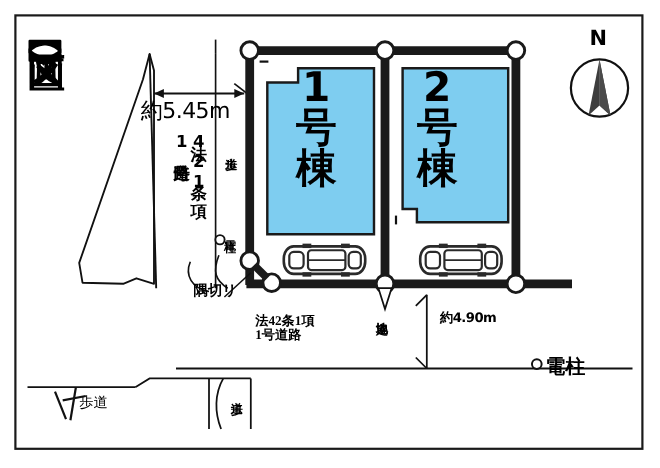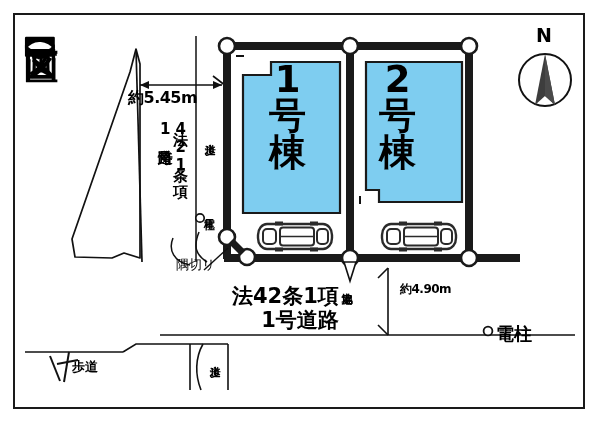--- a/index.html
+++ b/index.html
@@ -43,22 +43,22 @@
   #title{
     left:24px; top:26px;
     font-size:34px;
     font-weight:700;
     letter-spacing:-1px;
     font-family:"DejaVu Sans","Liberation Sans",sans-serif;
   }
   
   #dim-top{
     left:128px; top:90px;
-    font-size:16px;
-    font-weight:700;
+    font-size:20px;
+    font-weight:400;
     letter-spacing:-0.5px;
   }
   #dim-right{
     left:400px; top:283px;
     font-size:12px;
     font-weight:600;
     letter-spacing:-0.5px;
   }
   
   #road-left{
@@ -75,47 +75,48 @@
   
   #pole-up{
     left:203px; top:210px;
     font-size:11px;
     font-weight:600;
   }
   
   #corner-cut{
     left:176px; top:258px;
     font-size:13px;
-    font-weight:400;
+    font-weight:700;
   }
   
   #road-bottom{
     left:232px; top:285px;
-    font-size:21px;
-    font-weight:600;
-    text-align:right;
+    font-size:12px;
+    font-weight:600;
+    text-align:left;
     line-height:1.12;
+    font-family:Liberation Serif, serif;
   }
   
   #kyotei{
     left:341px; top:284px;
     font-size:11px;
     font-weight:600;
   }
   
   #pole-right{
     left:496px; top:325px;
     font-size:18px;
     font-weight:600;
   }
   
   #sidewalk-bl{
     left:72px; top:360px;
     font-size:13px;
-    font-weight:700;
+    font-weight:400;
   }
   
   #sidewalk-bm{
     left:209px; top:357px;
     font-size:11px;
     font-weight:600;
   }
   
   #compass-n{
     left:536px; top:26px;

